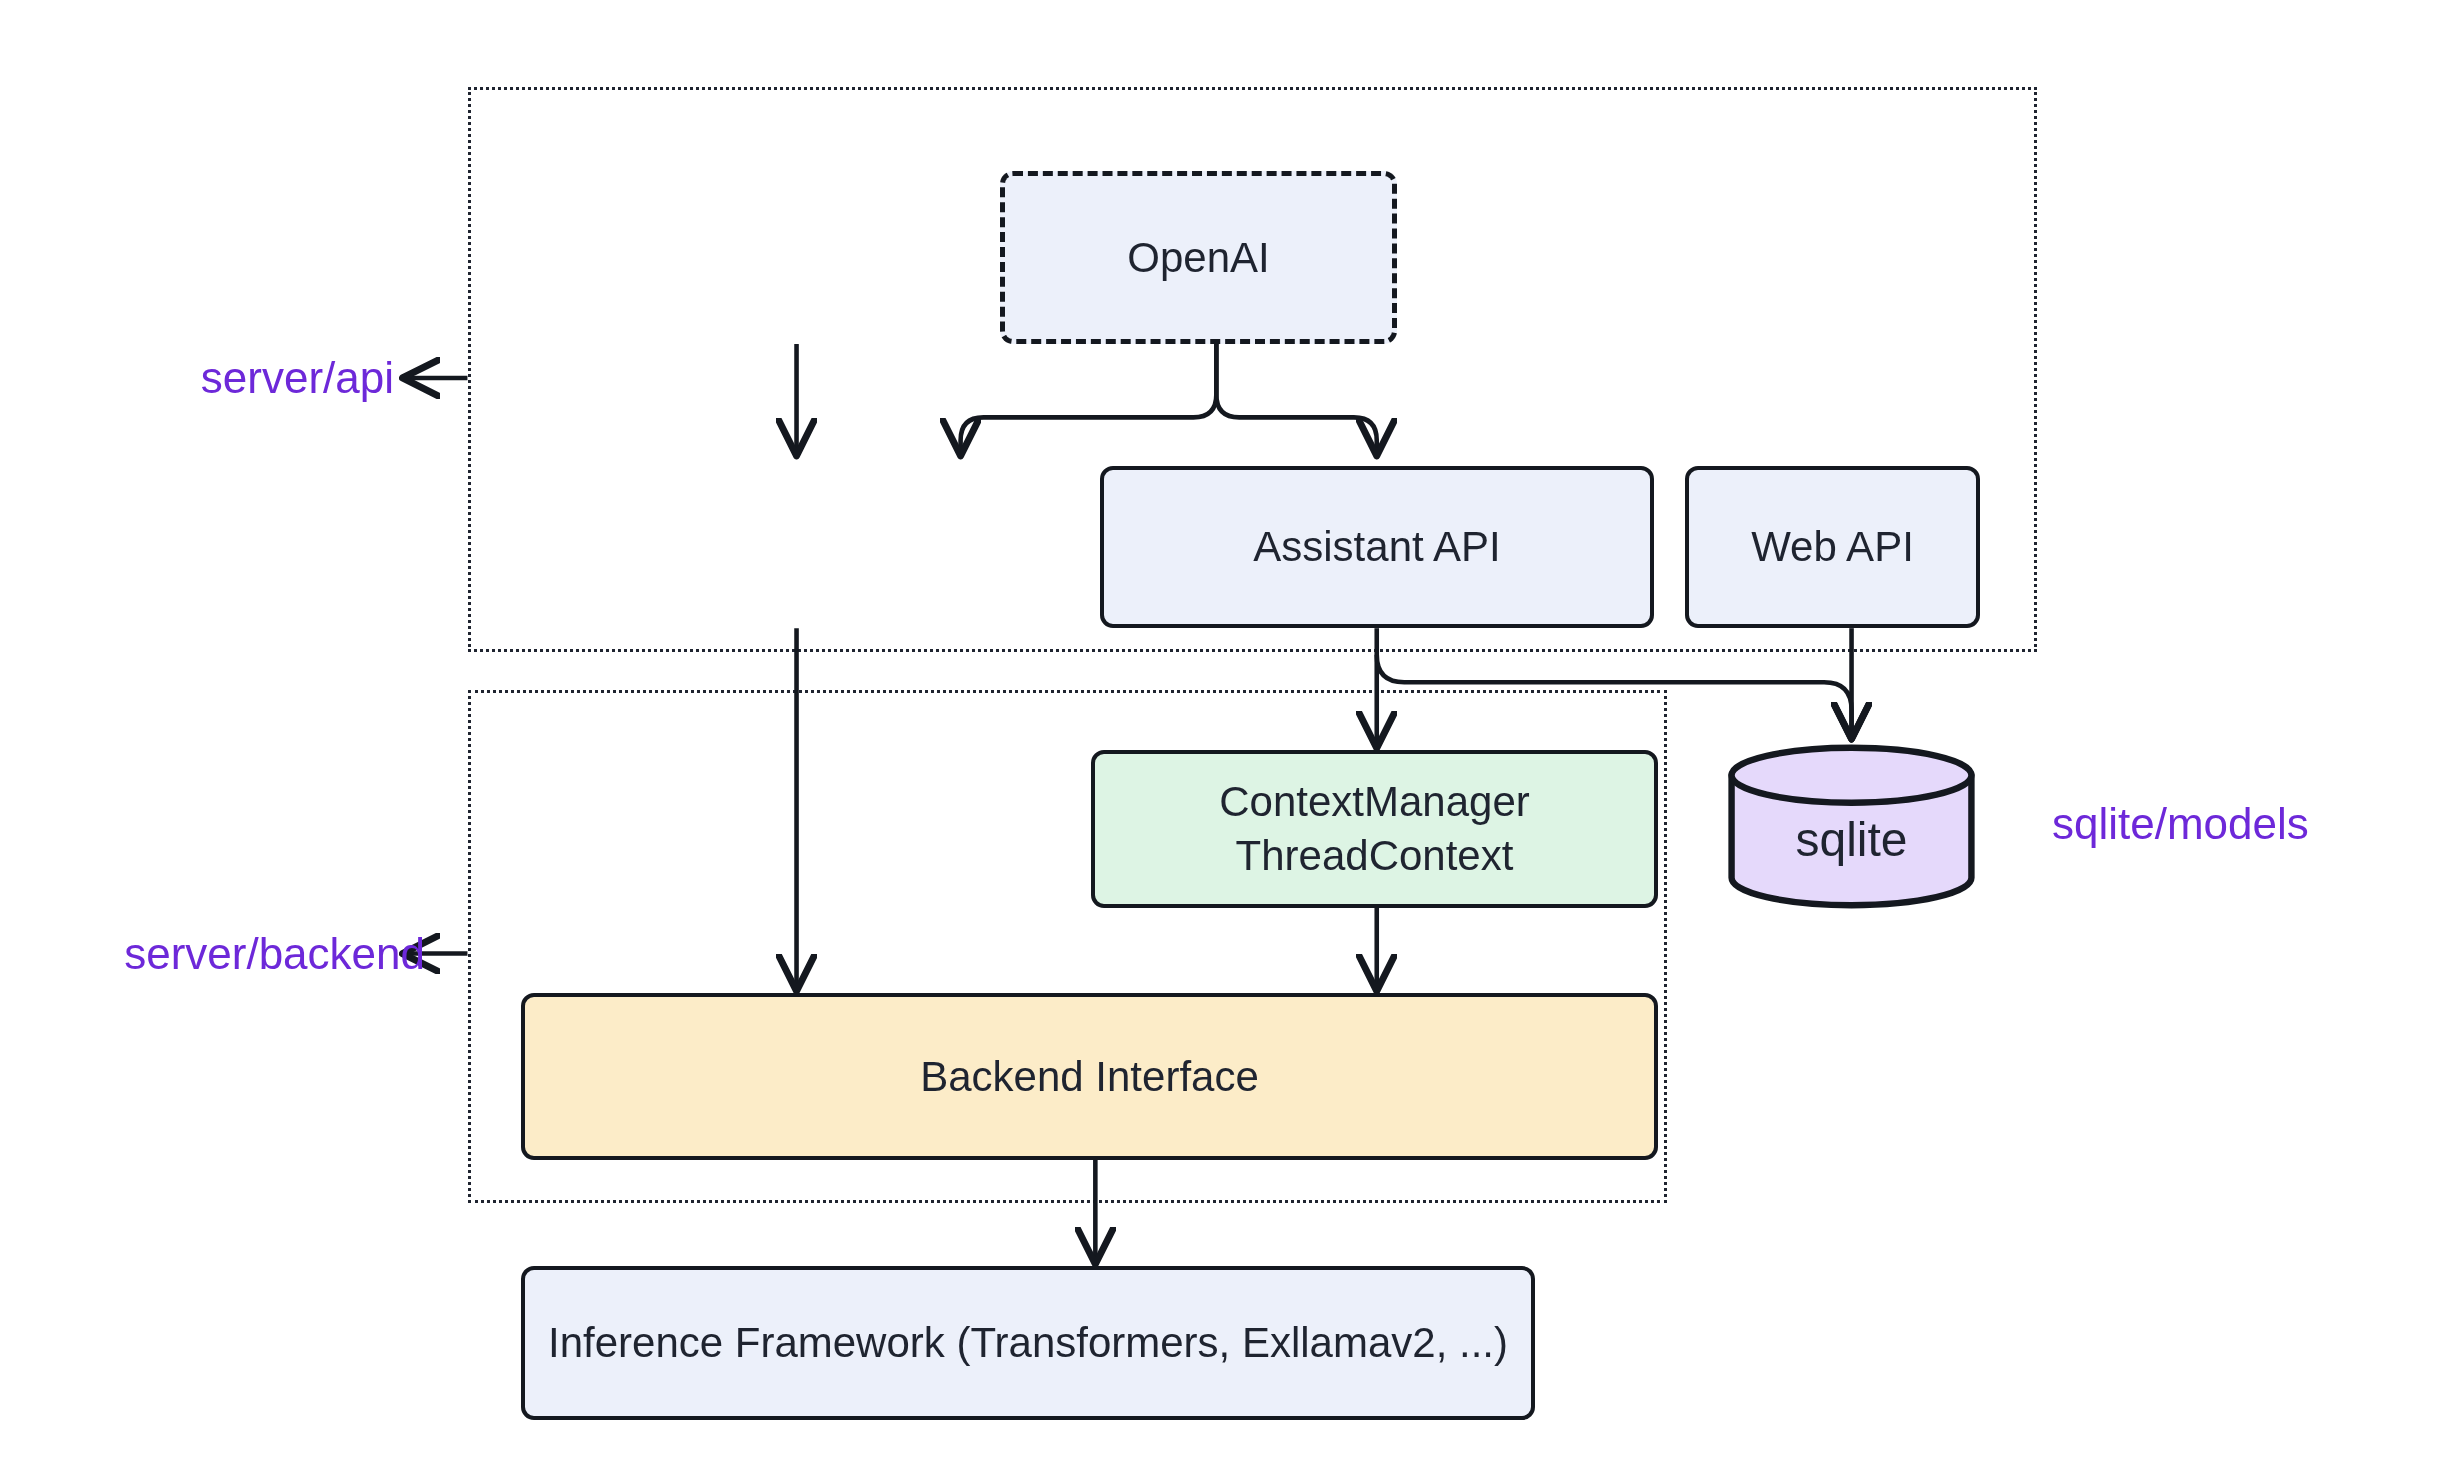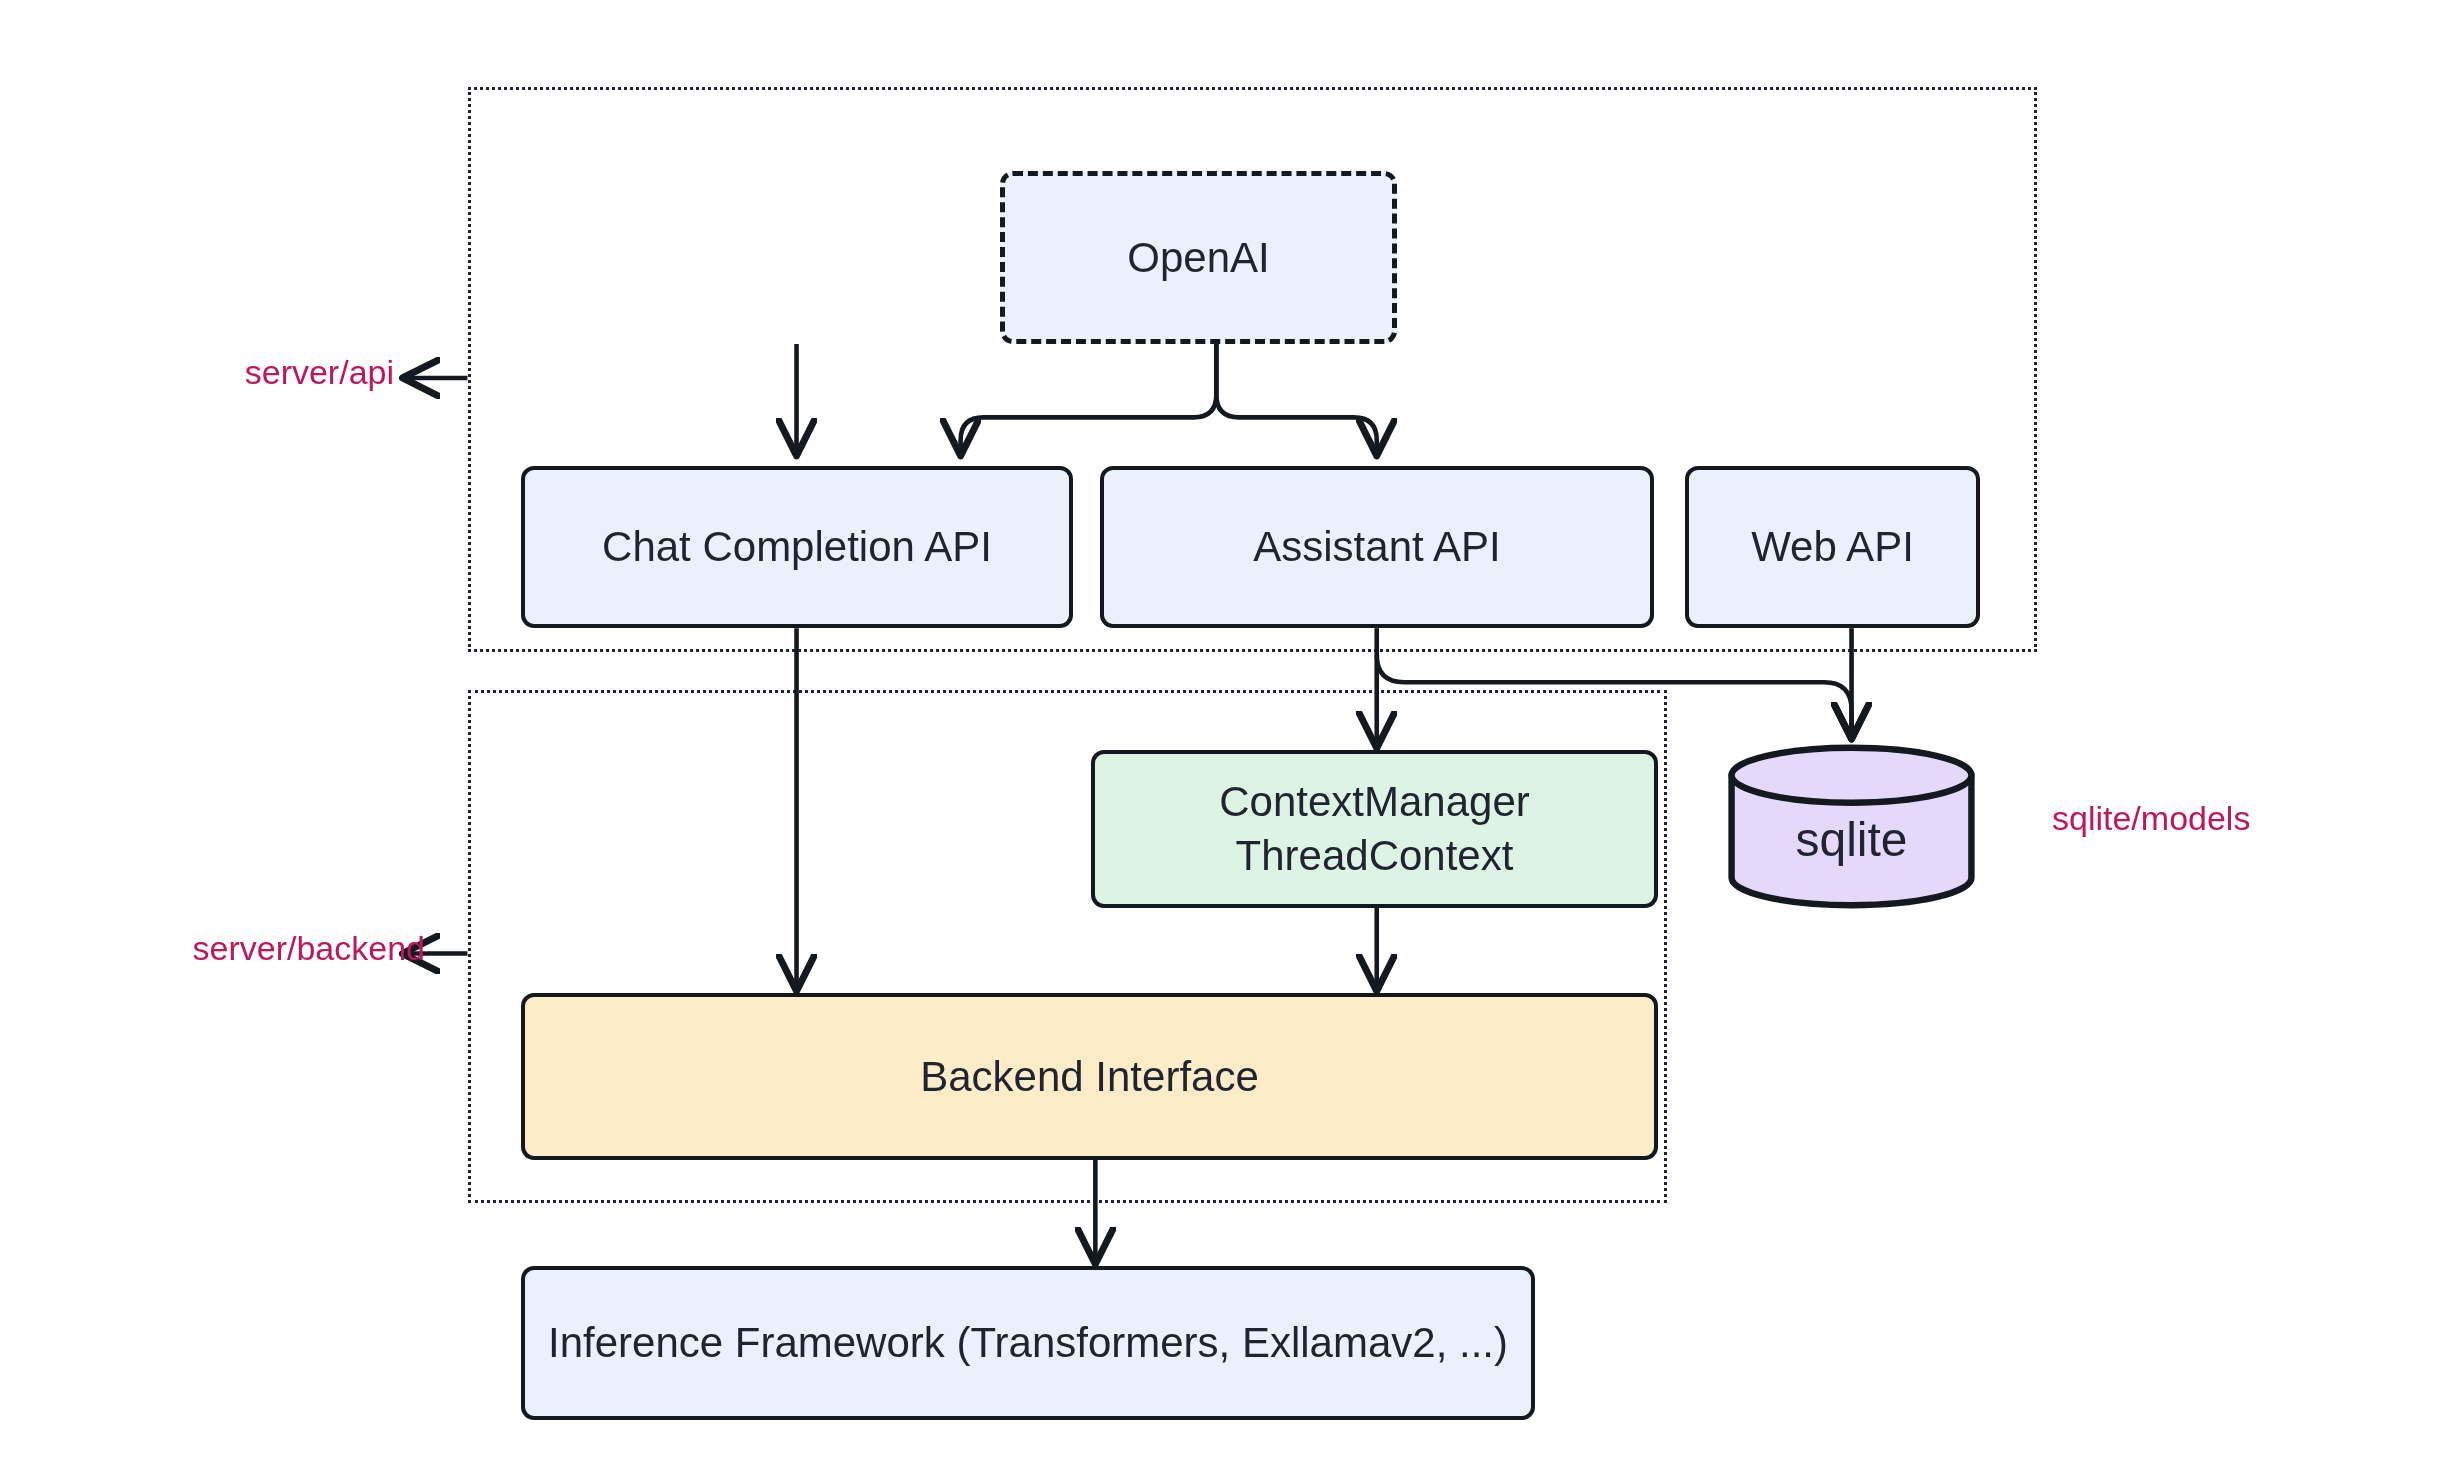--- a/index.html
+++ b/index.html
@@ -84,22 +84,22 @@
     z-index: 2;
     font-size: 48px;
     color: #1f2430;
     width: 100%;
     text-align: center;
   }
 
   
   .side-label {
     position: absolute;
-    font-size: 34px;
-    color: #be185d;
+    font-size: 44px;
+    color: #6d28d9;
     white-space: nowrap;
   }
   .side-label.right-align {
     text-align: right;
   }
 </style>
 </head>
 <body>
 
 <div id="stage">
@@ -142,23 +142,20 @@
 
       <path d="M510,1040 L442,1040" marker-end="url(#ahl)"></path>
     </g>
   </svg>
 
 
   <div class="node dashed" style="left:1000px; top:171px; width:397px; height:173px;">
     <span class="nlabel">OpenAI</span>
   </div>
 
-  <div class="node solid" style="left:521px; top:466px; width:552px; height:162px;">
-    <span class="nlabel">Chat Completion API</span>
-  </div>
 
   <div class="node solid" style="left:1685px; top:466px; width:295px; height:162px;">
     <span class="nlabel">Web API</span>
   </div>
 
   <div class="node solid" style="left:1100px; top:466px; width:554px; height:162px;">
     <span class="nlabel">Assistant API</span>
   </div>
 
   <div class="node solid green" style="left:1091px; top:750px; width:567px; height:158px;">

